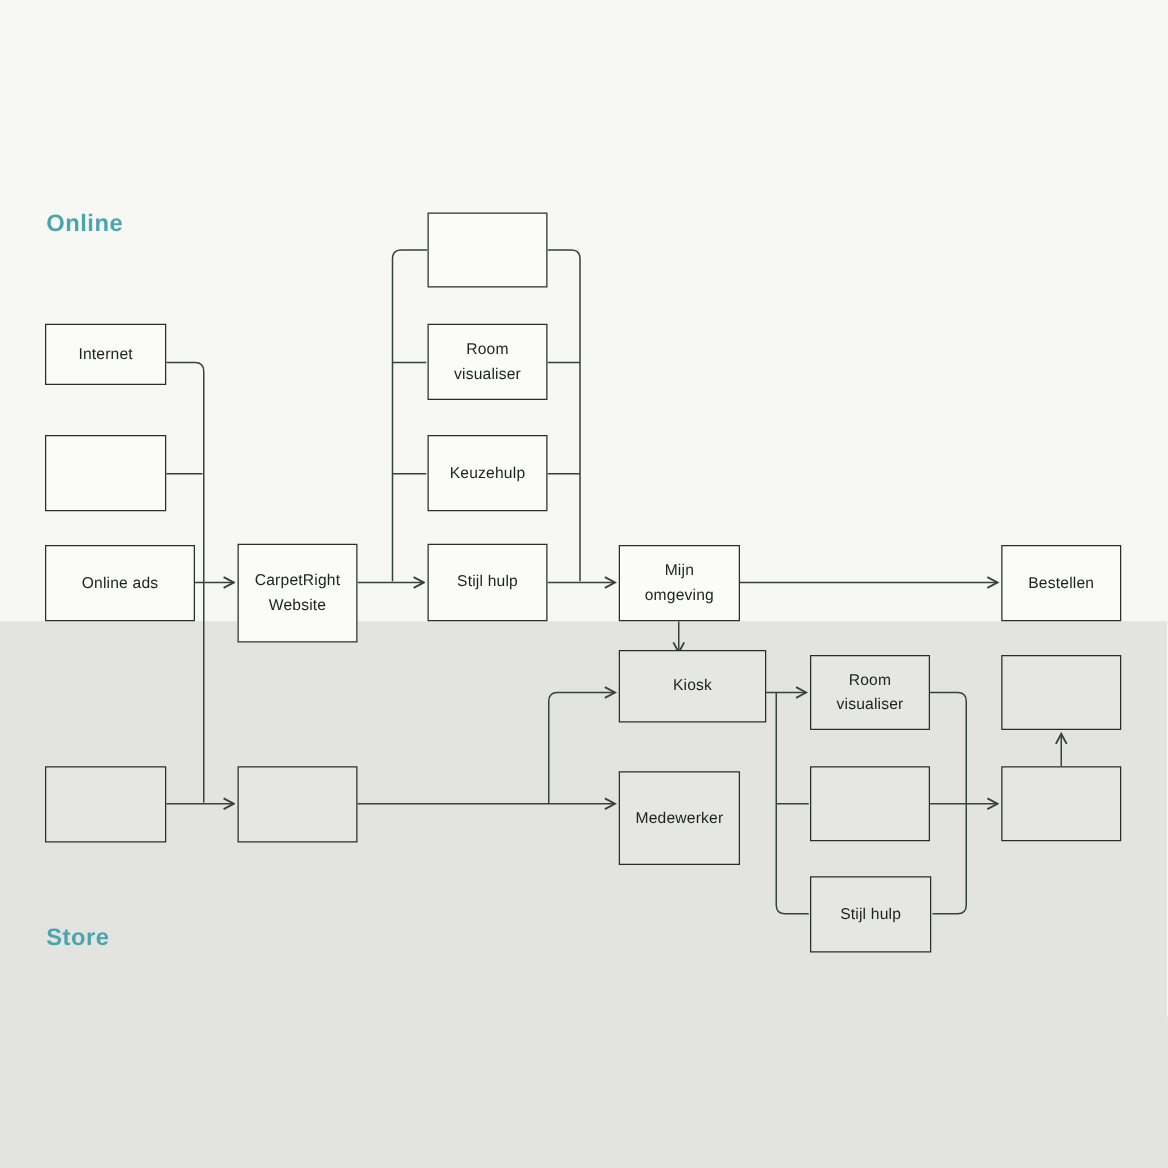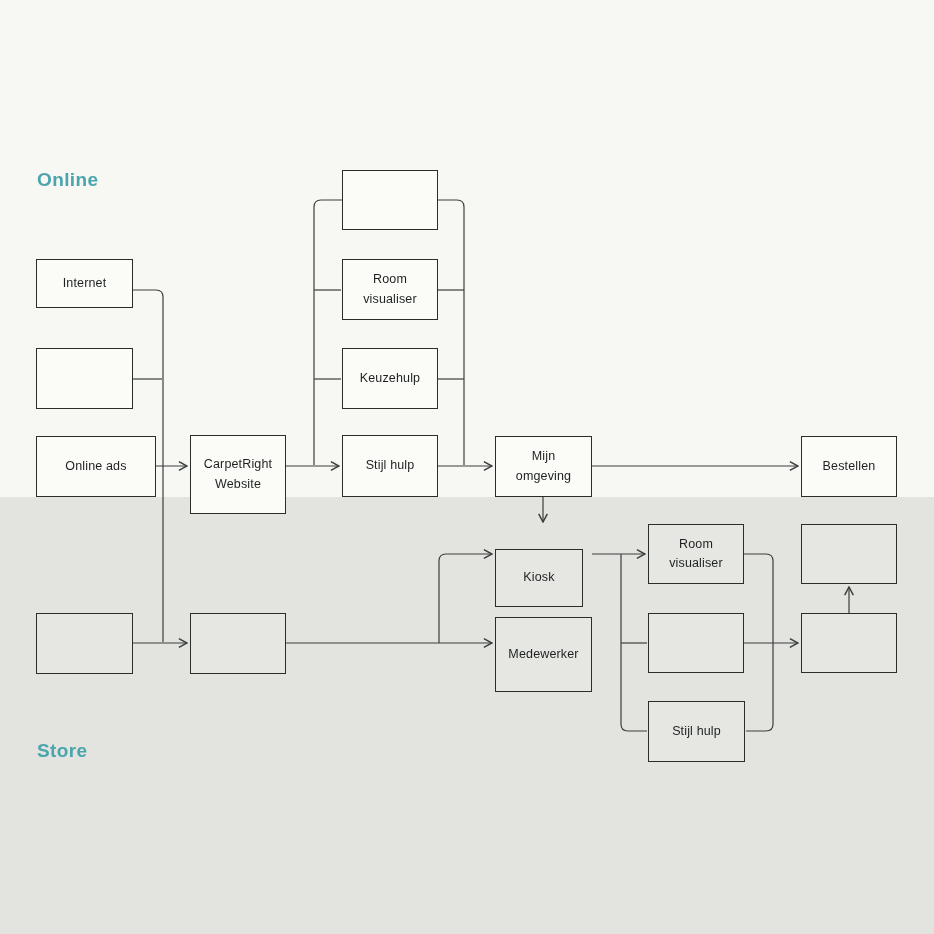--- a/index.html
+++ b/index.html
@@ -132,21 +132,21 @@
   <div class="node online-node" style="left:801px;top:436px;width:96px;height:61px">
     <span class="node-label">Bestellen</span>
   </div>
 
   <div class="node store-node" style="left:36px;top:613px;width:97px;height:61px">
     <span class="node-label"></span>
   </div>
   <div class="node store-node" style="left:190px;top:613px;width:96px;height:61px">
     <span class="node-label"></span>
   </div>
-  <div class="node store-node" style="left:495px;top:549px;width:88px;height:58px">
+  <div class="node store-node" style="left:495px;top:520px;width:118px;height:58px">
     <span class="node-label">Kiosk</span>
   </div>
   <div class="node store-node" style="left:495px;top:617px;width:97px;height:75px">
     <span class="node-label">Medewerker</span>
   </div>
   <div class="node store-node" style="left:648px;top:524px;width:96px;height:60px">
     <span class="node-label">Room visualiser</span>
   </div>
   <div class="node store-node" style="left:648px;top:613px;width:96px;height:60px">
     <span class="node-label"></span>

